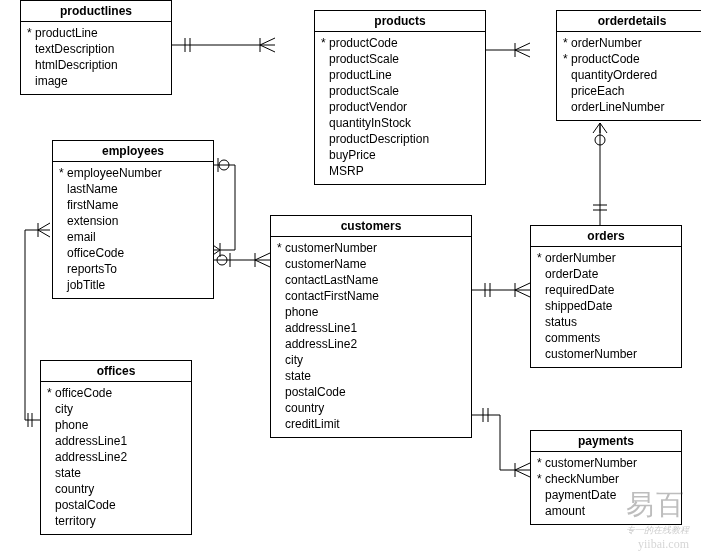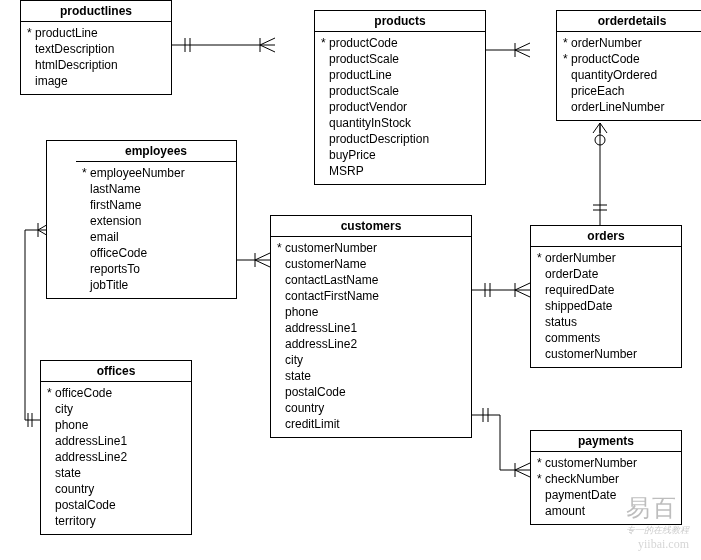--- a/index.html
+++ b/index.html
@@ -52,21 +52,21 @@
   }
   .watermark {
     position: absolute;
     bottom: 8px;
     right: 12px;
     opacity: 0.35;
     font-family: "SimSun","Songti SC",serif;
     pointer-events: none;
   }
   .watermark .big {
-    font-size: 24px;
+    font-size: 28px;
     color: #444;
     letter-spacing: 2px;
   }
   .watermark .small {
     font-size: 9px;
     color: #666;
     text-align: right;
     font-style: italic;
   }
   .watermark .url {
@@ -242,21 +242,21 @@
           <div class="row">
             <span class="pk"></span>
             <span>priceEach</span>
           </div>
           <div class="row">
             <span class="pk"></span>
             <span>orderLineNumber</span>
           </div>
         </div>
       </div>
-      <div class="entity" style="left: 46px; top: 140px; width: 160px; padding-left: 29px;">
+      <div class="entity" style="left: 52px; top: 140px; width: 160px;">
         <div class="title">employees</div>
         <div class="fields">
           <div class="row">
             <span class="pk">*</span>
             <span>employeeNumber</span>
           </div>
           <div class="row">
             <span class="pk"></span>
             <span>lastName</span>
           </div>

